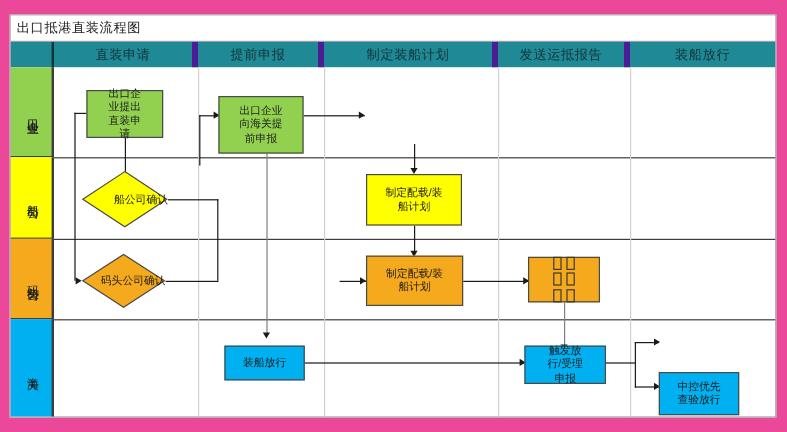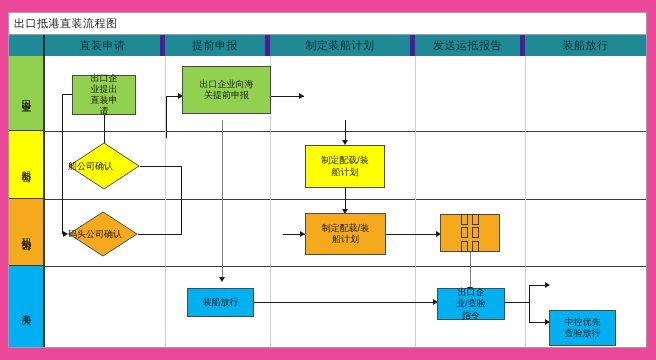--- a/index.html
+++ b/index.html
@@ -43,21 +43,21 @@
   .rect{border:1px solid #4a4a4a;}
   .green{background:#8dc63f;background:#92d050;}
   .yellow{background:#ffff00;}
   .orange{background:#f2a900;background:#f5a91c;}
   .cyan{background:#00b0f0;}
 
   
   .diamond{position:absolute;z-index:5;}
   .diamond .dshape{position:absolute;inset:0;}
   .diamond .dtxt{position:absolute;inset:0;display:flex;align-items:center;
-                 justify-content:flex-start;text-align:center;font-size:9px;
+                 justify-content:flex-end;text-align:center;font-size:9px;
                  line-height:1.2;color:#1a1a1a;z-index:2;}
 
   
   .ln{position:absolute;background:#1a1a1a;z-index:3;}
   .lnh{height:1px;}
   .lnv{width:1px;}
   .ln-grey{background:#808080;}
   .arr{position:absolute;width:0;height:0;z-index:4;}
   .arr-r{border-top:3px solid transparent;border-bottom:3px solid transparent;border-left:5px solid #1a1a1a;}
   .arr-d{border-left:3px solid transparent;border-right:3px solid transparent;border-top:5px solid #1a1a1a;}
@@ -162,21 +162,21 @@
   <div class="ln lnv" style="left:529px;top:285px;height:38px;"></div>
   <div class="ln lnh" style="left:529px;top:285px;width:20px;"></div>
   <div class="arr arr-r" style="left:545px;top:282px;"></div>
   <div class="ln lnh" style="left:529px;top:322px;width:20px;"></div>
   <div class="arr arr-r" style="left:545px;top:319px;"></div>
 
   <div class="node rect green" style="left:72px;top:75px;width:64px;height:40px;">
     <span>出口企业提出直装申请</span>
   </div>
 
-  <div class="node rect green" style="left:182px;top:66px;width:89px;height:48px;">
+  <div class="node rect green" style="left:182px;top:80px;width:71px;height:48px;">
     <span>出口企业向海关提前申报</span>
   </div>
 
 
   <div class="diamond" style="left:68px;top:142px;width:72px;height:48px;">
     <svg class="dshape" viewBox="0 0 72 48" preserveAspectRatio="none">
       <polygon points="36,1 71,24 36,47 1,24" fill="#ffff00" stroke="#4a4a4a" stroke-width="1"></polygon>
     </svg>
     <div class="dtxt">
       <span>船公司确认</span>
@@ -205,21 +205,21 @@
       <span class="tofu"></span><span class="tofu"></span><span class="tofu"></span><span class="tofu"></span><br>
       <span class="tofu"></span><span class="tofu"></span>
     </div>
   </div>
 
   <div class="node rect cyan" style="left:187px;top:288px;width:67px;height:29px;">
     <span>装船放行</span>
   </div>
 
   <div class="node rect cyan" style="left:437px;top:288px;width:68px;height:32px;">
-    <span>出口企业/查验指令</span>
+    <span>触发放行/受理申报</span>
   </div>
 
 
   <div class="node rect cyan" style="left:549px;top:310px;width:67px;height:36px;">
     <span>中控优先查验放行</span>
   </div>
 
 </div>
 
 </body></html>

